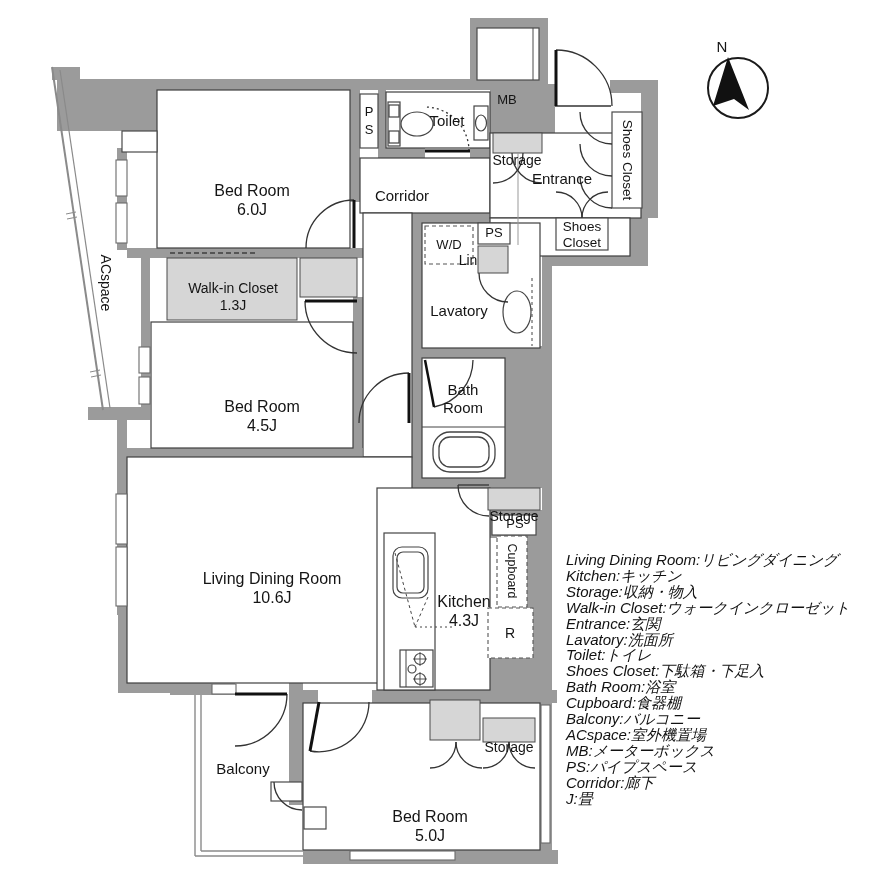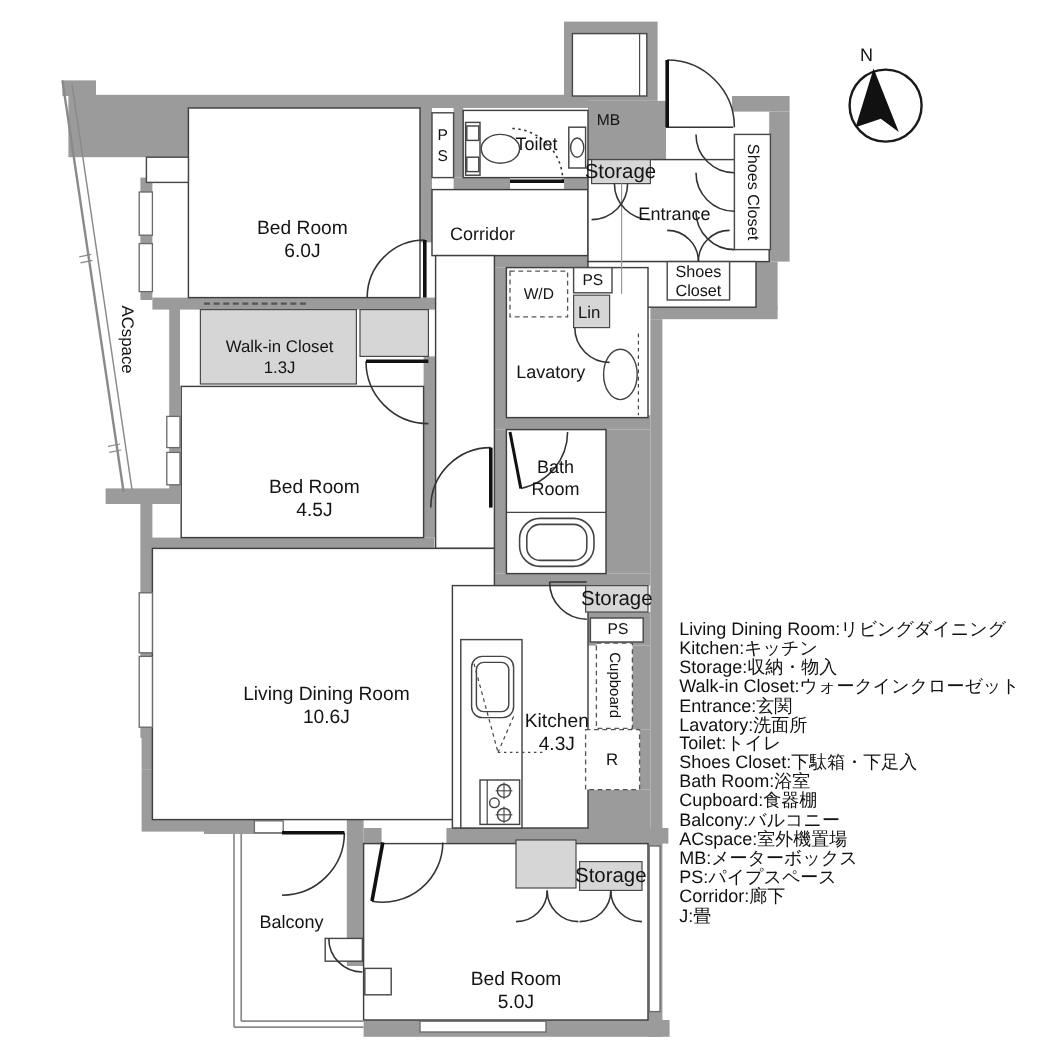--- a/index.html
+++ b/index.html
@@ -8,22 +8,22 @@
   #plan-svg{position:absolute;left:0;top:0;}
   .lbl{position:absolute;transform:translate(-50%,-50%);white-space:nowrap;text-align:center;
        line-height:1.18;color:#141414;}
   .rot{transform:translate(-50%,-50%) rotate(90deg);}
   .fs16{font-size:16px;margin-top:30px;}
   .fs15{font-size:15px;}
   .fs14{font-size:14px;}
   .fs135{font-size:13.5px;}
   .fs13{font-size:13px;}
   .fs125{font-size:12.5px;}
-  .fs115{font-size:17px;}
-  #legend{position:absolute;left:566px;top:517px;font-size:15px;line-height:15.9px;color:#111;}
+  .fs115{font-size:14px;margin-top:17px;}
+  #legend{position:absolute;left:566px;top:552px;font-size:15px;line-height:15.9px;color:#111;font-style:italic;}
   #legend .legend-line{white-space:nowrap;}
 </style>
 </head>
 <body>
 
 <div id="stage">
 
 <svg id="plan-svg" width="872" height="872" viewBox="0 0 872 872">
 
   <g fill="#9b9b9b" stroke="none">
@@ -255,21 +255,21 @@
   <div class="lbl fs14" style="left:233px;top:297px;">
     <div>Walk-in Closet</div>
     <div>1.3J</div>
   </div>
   <div class="lbl fs16" style="left:262px;top:387px;">
     <div>Bed Room</div>
     <div>4.5J</div>
   </div>
   <div class="lbl fs13" style="left:449px;top:245px;">W/D</div>
   <div class="lbl fs13" style="left:494px;top:233px;">PS</div>
-  <div class="lbl fs14" style="left:491px;top:260px;">Lin</div>
+  <div class="lbl fs14" style="left:468px;top:260px;">Lin</div>
   <div class="lbl fs15" style="left:459px;top:311px;">Lavatory</div>
   <div class="lbl fs15" style="left:463px;top:399px;">
     <div>Bath</div>
     <div>Room</div>
   </div>
   <div class="lbl fs115" style="left:514px;top:499px;">Storage</div>
   <div class="lbl fs13" style="left:515px;top:524px;">PS</div>
   <div class="lbl fs16" style="left:272px;top:559px;">
     <div>Living Dining Room</div>
     <div>10.6J</div>

